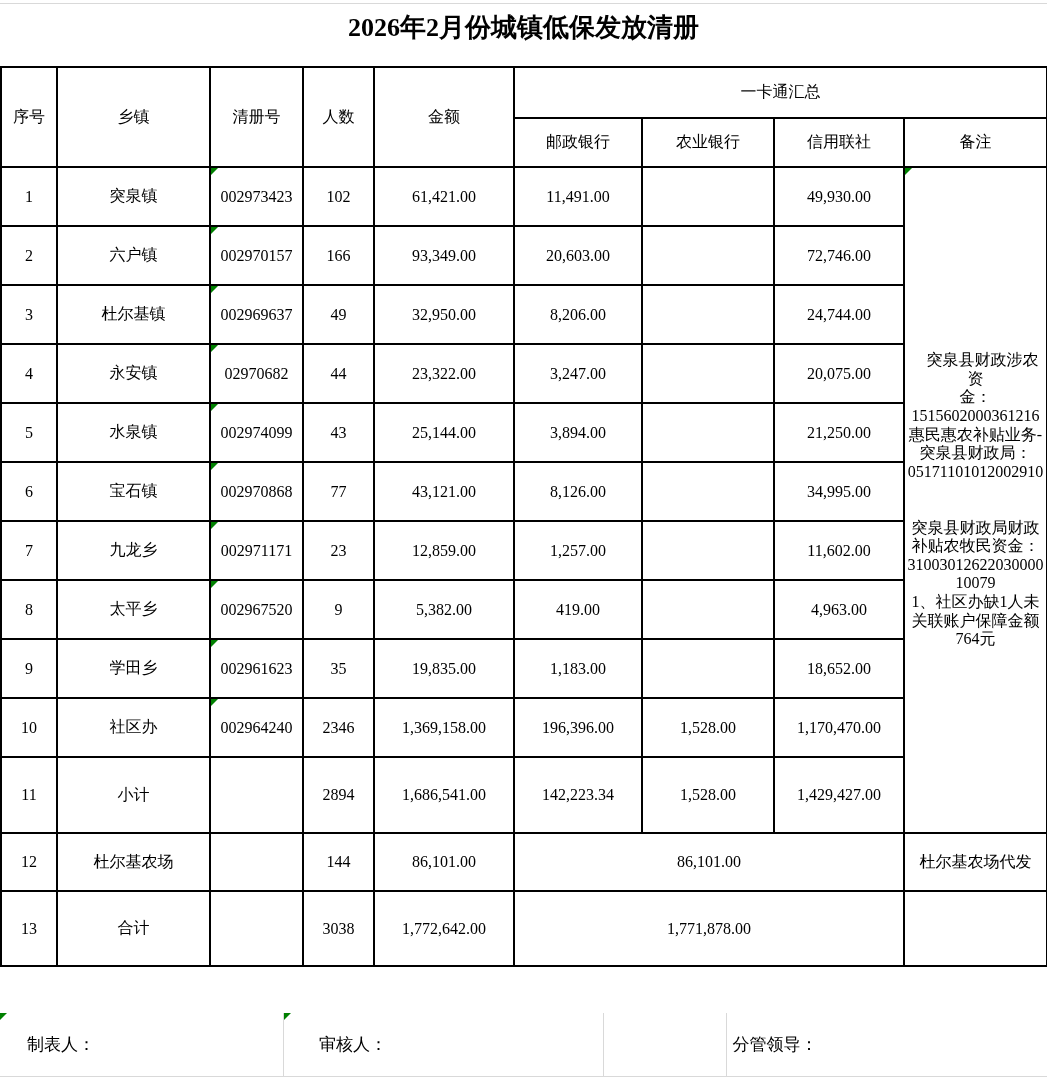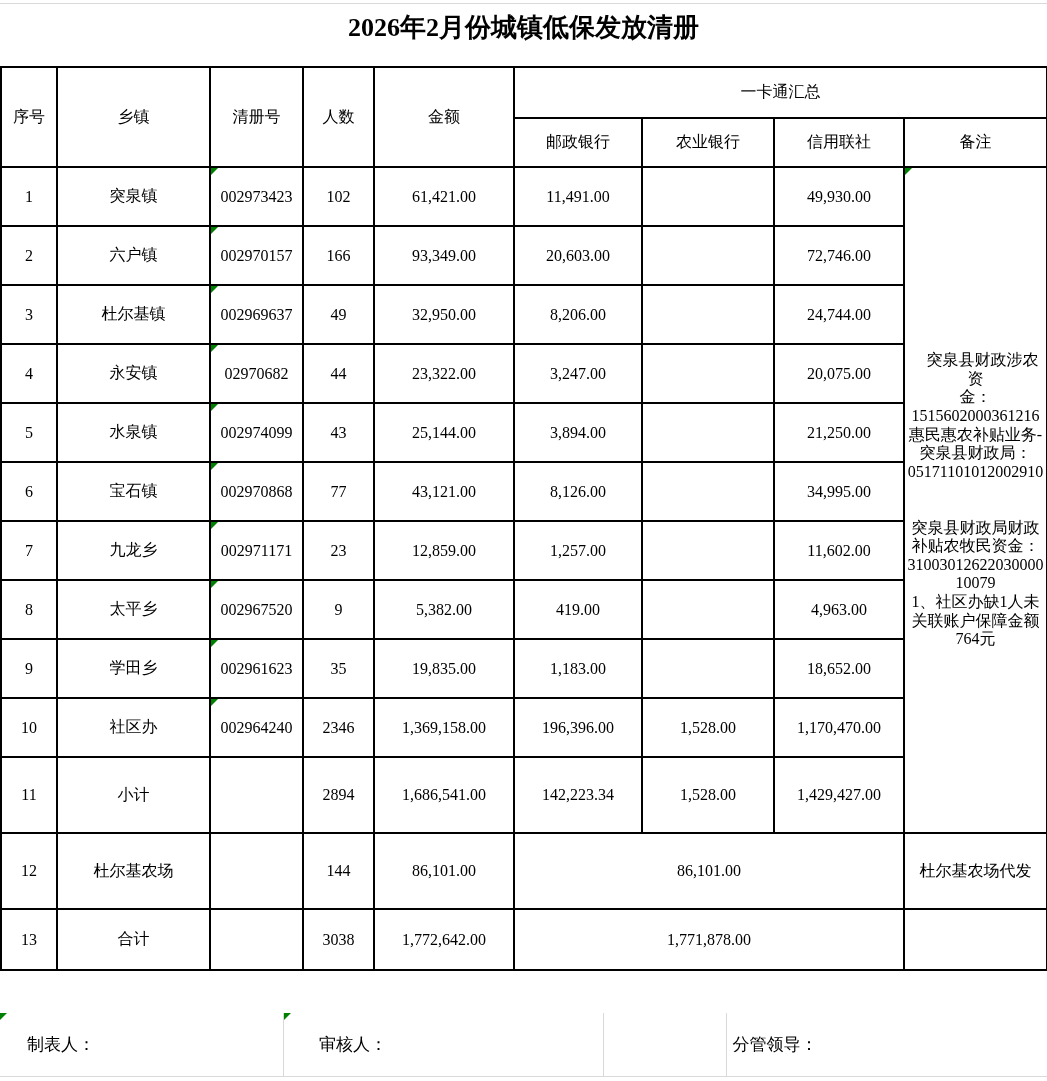--- a/index.html
+++ b/index.html
@@ -31,22 +31,22 @@
     font-weight:normal;
     font-size:16px;
     text-align:center; vertical-align:middle;
     padding:0;
     overflow:hidden;
   }
   tr.hr1 { height:51px; }
   tr.hr2 { height:49px;margin-left:24px; }
   tr.dr  { height:59px; }
   tr.tr11{ height:76px;margin-top:40px; }
-  tr.tr12{ height:76px; }
-  tr.tr13{ height:61px; }
+  tr.tr12{ height:58px; }
+  tr.tr13{ height:75px; }
 
   .flagged { position:relative; }
   .flag {
     position:absolute; top:0; left:0; width:0; height:0;
     border-top:7px solid var(--flag-green,#008000);
     border-right:7px solid transparent;
   }
 
   td.remark-main {
     text-align:left; vertical-align:top;

